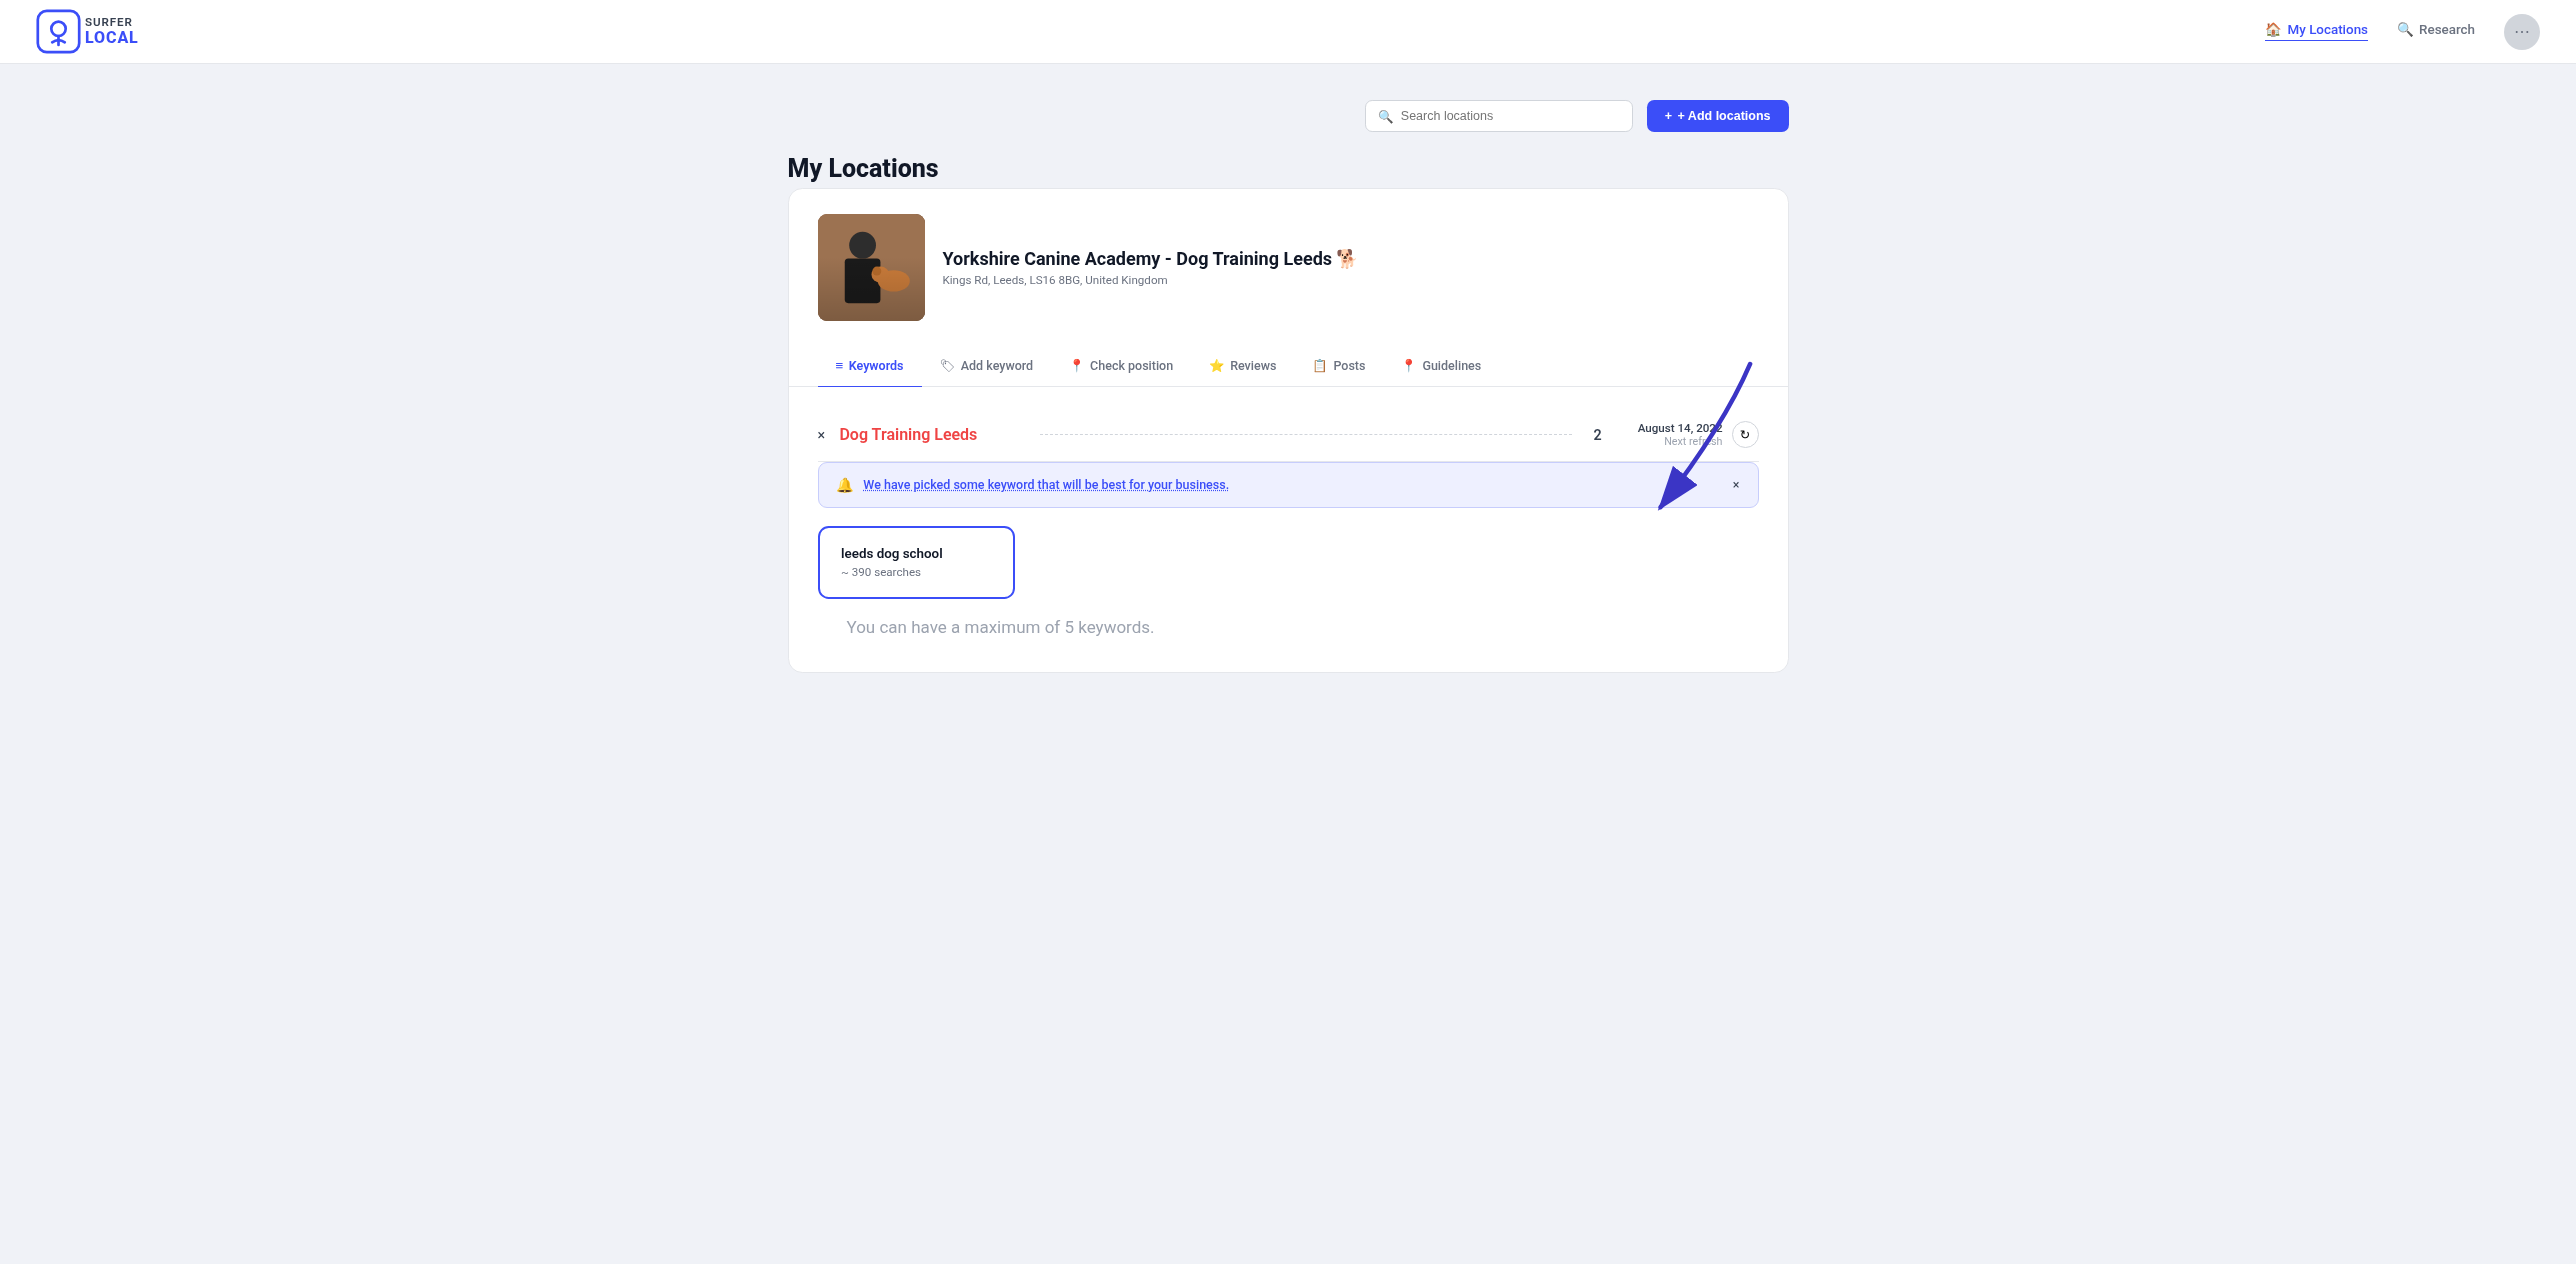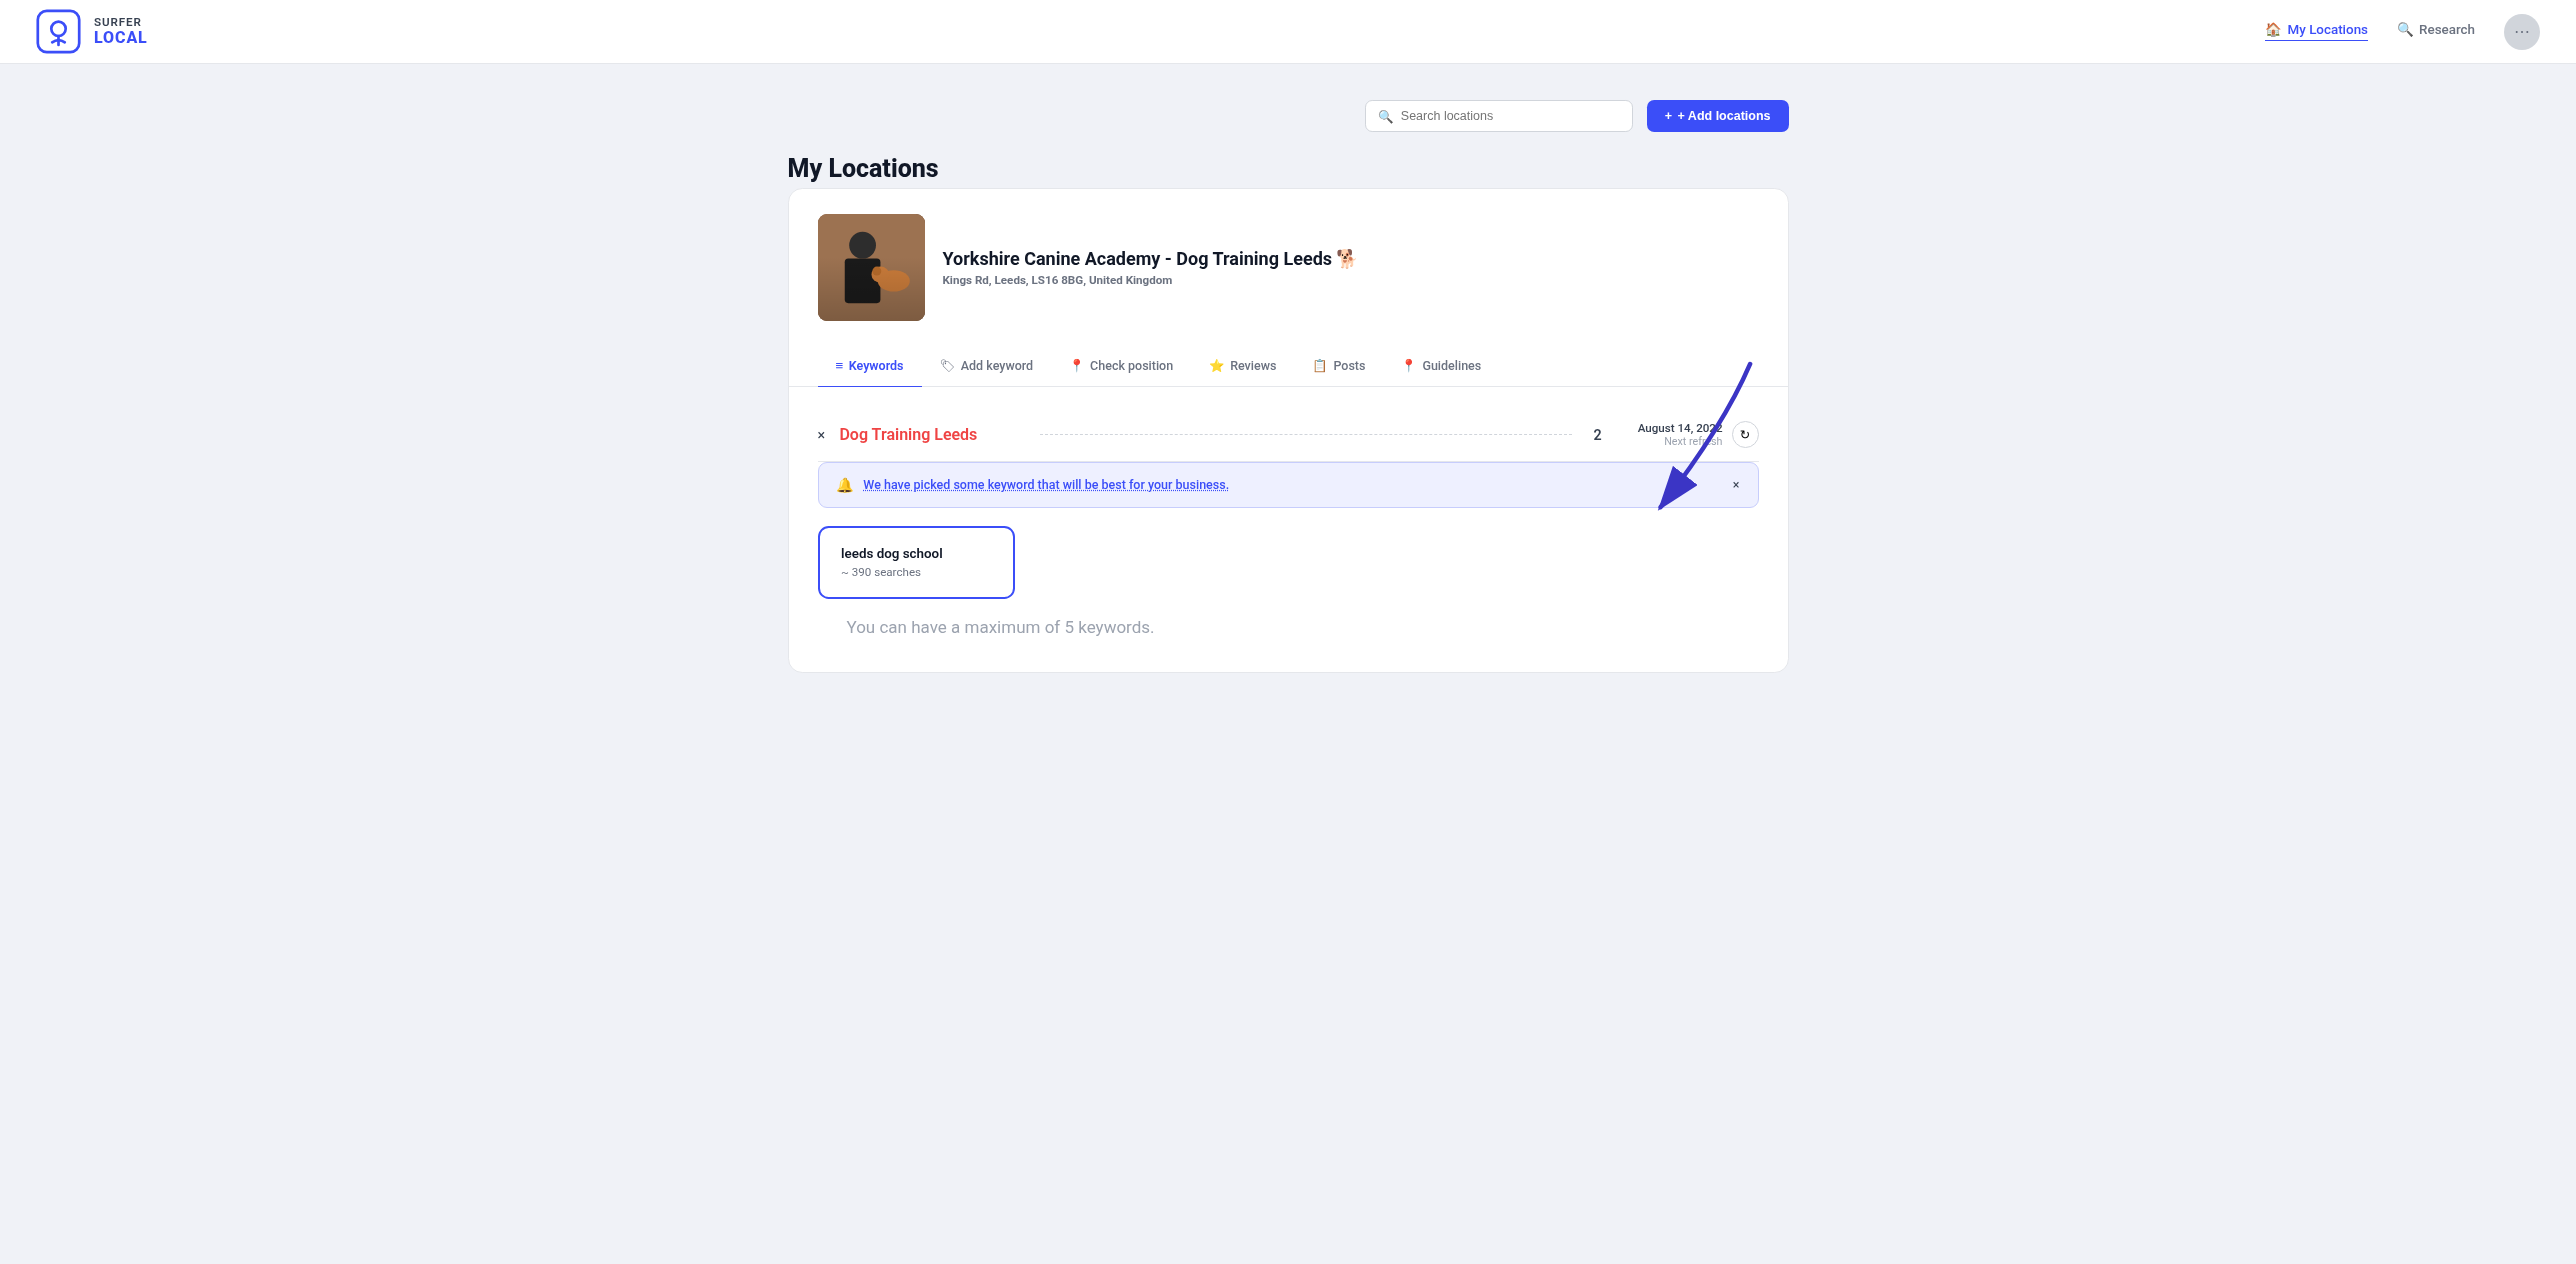--- a/index.html
+++ b/index.html
@@ -17,21 +17,21 @@
       align-items: center;
       justify-content: space-between;
       padding: 0 36px;
       height: 64px;
       position: relative;
       z-index: 10;
     }
     .logo {
       display: flex;
       align-items: center;
-      gap: 13px;
+      gap: 4px;
       text-decoration: none;
     }
     .logo-icon {
       width: 45px;
       height: 45px;
     }
     .logo-text {
       display: flex;
       flex-direction: column;
       line-height: 1.1;
@@ -179,21 +179,20 @@
     }
     .business-info h2 {
       font-size: 18px;
       font-weight: 700;
       color: #111827;
       margin-bottom: 3.6px;
     }
     .business-info .address {
       font-size: 11.6px;
       color: #6b7280;
-      font-weight: bold;
     }
 
     
     .tabs {
       display: flex;
       align-items: center;
       gap: 0;
       padding: 0 29px;
       border-bottom: 0.9px solid #e5e7eb;
     }

